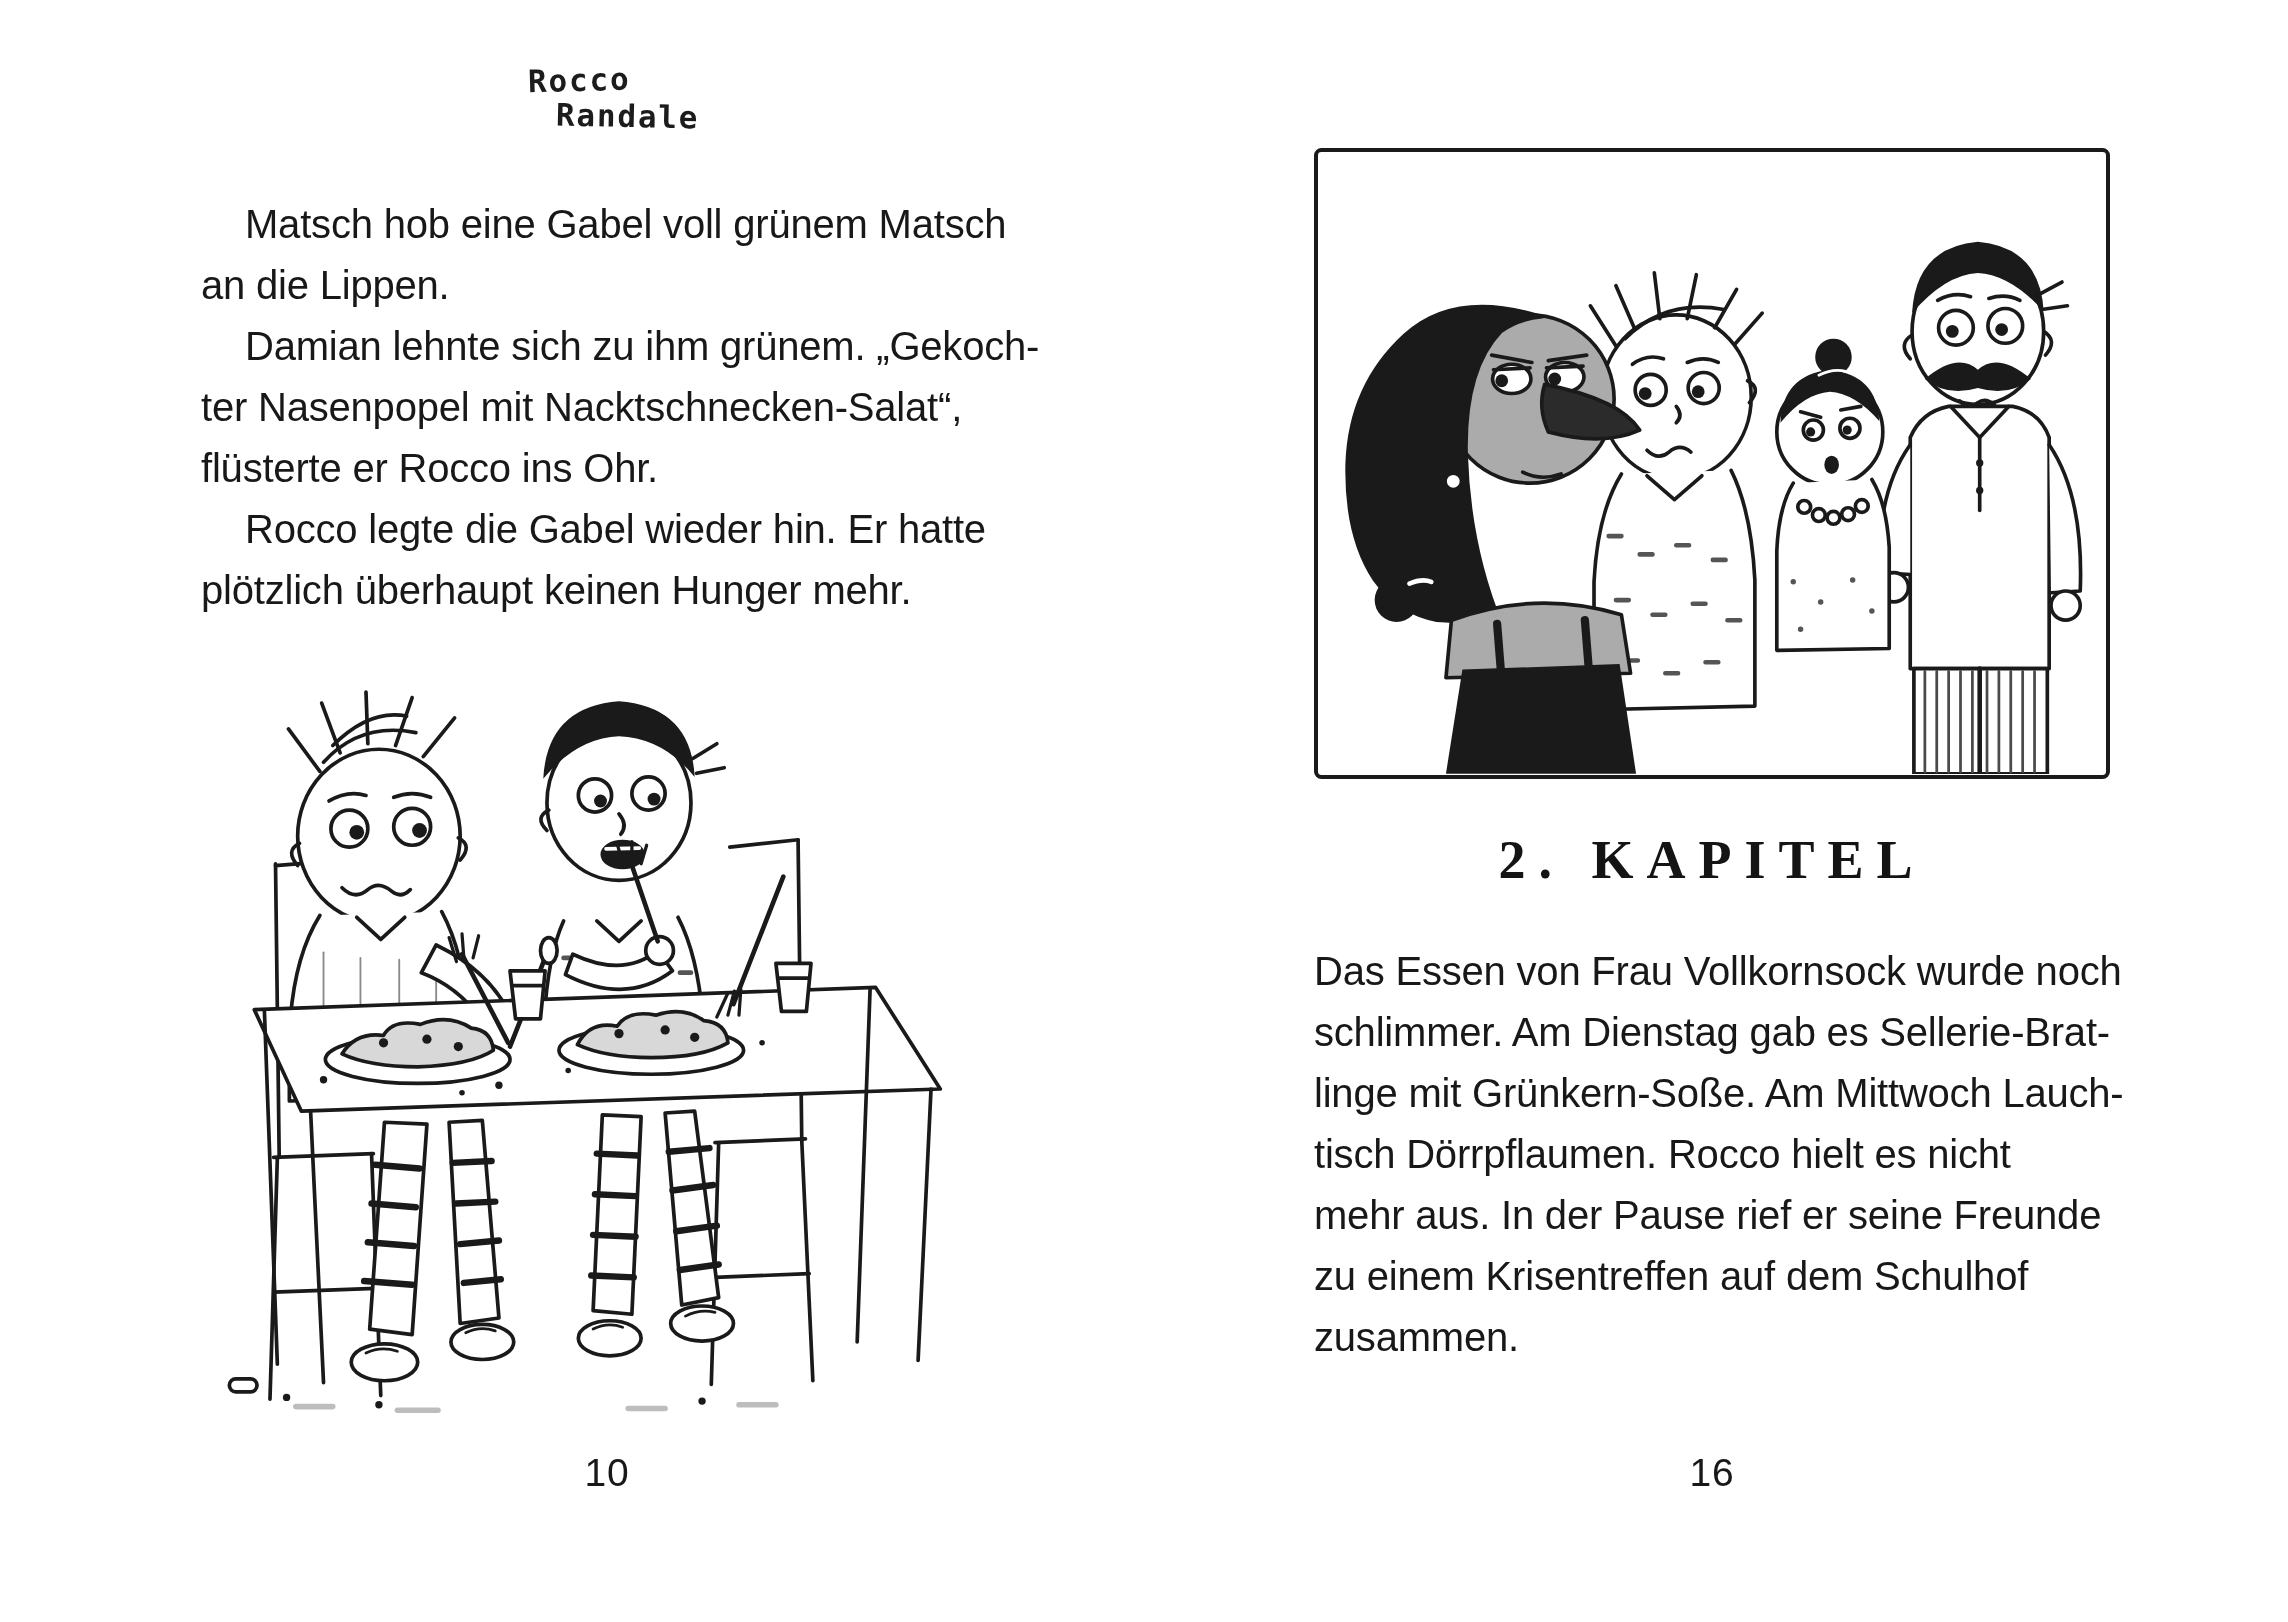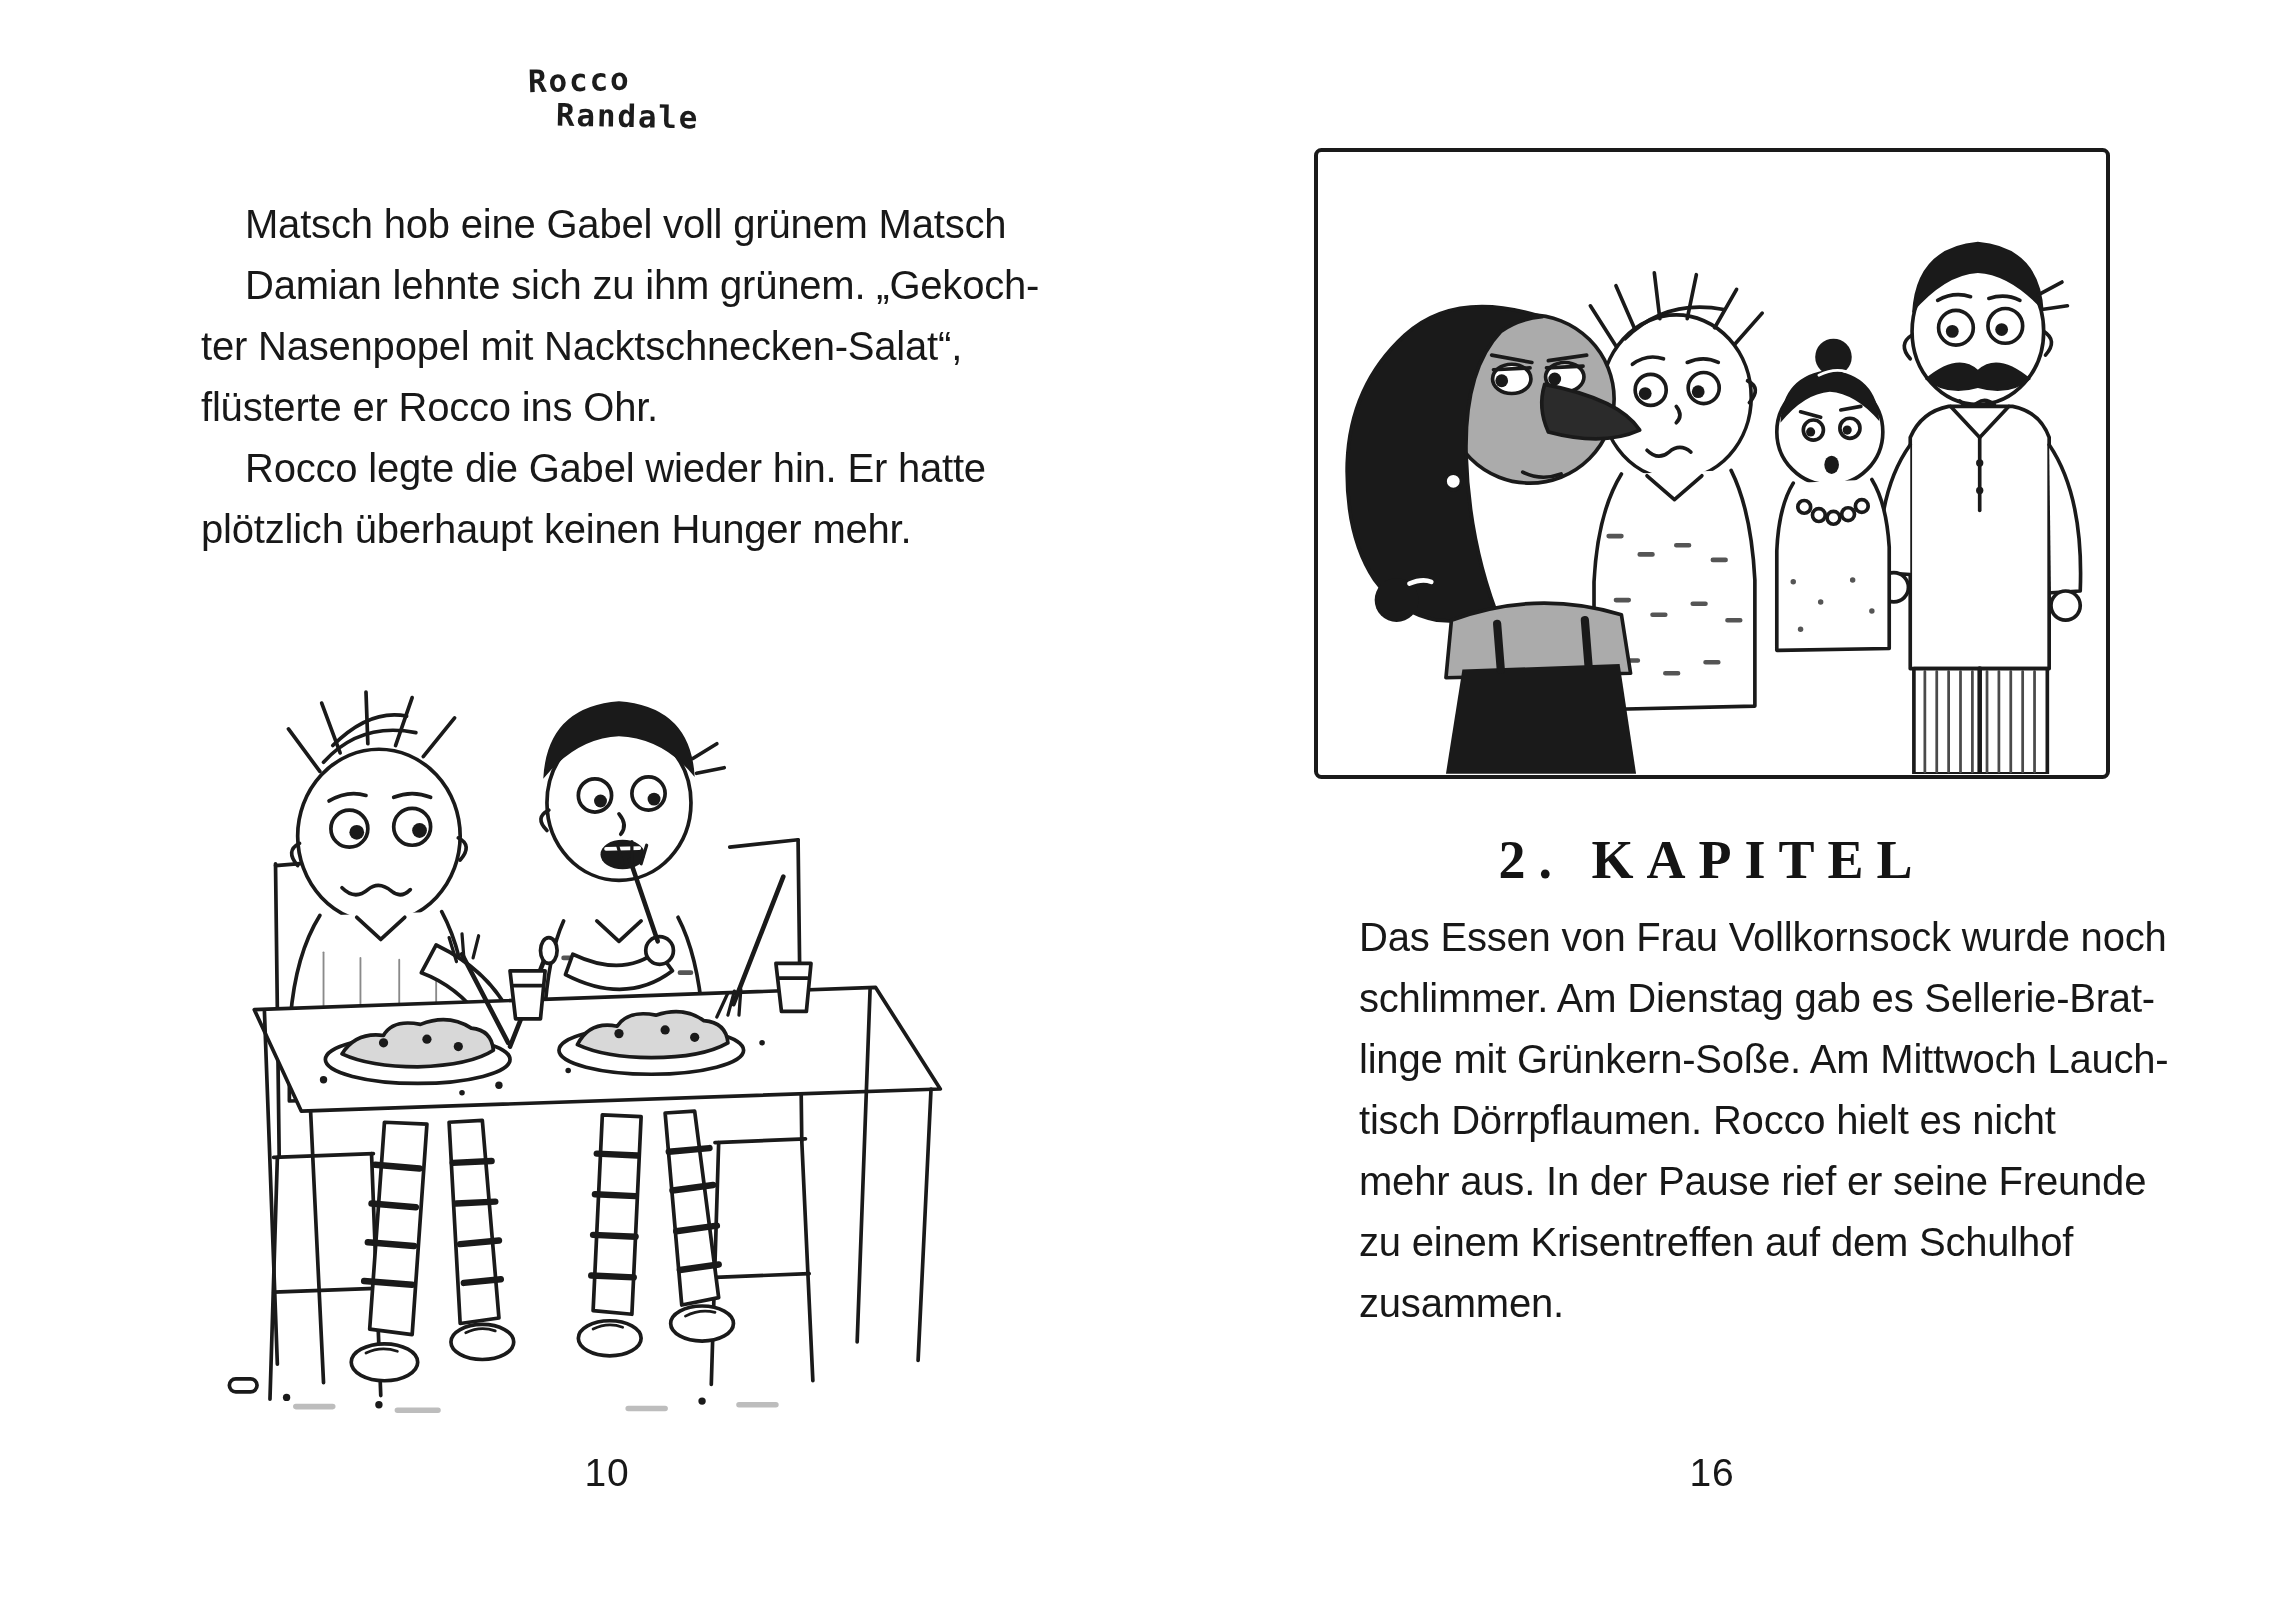--- a/index.html
+++ b/index.html
@@ -31,39 +31,40 @@
     font-weight:bold;font-size:54px;letter-spacing:13px;color:#141414;
   }
   
   .pagenum{
     font-size:39px;letter-spacing:0.9px;text-align:center;color:#181818;
   }
   .pagenum-left{left:201px;top:1451px;width:812px;}
   .pagenum-right{left:1314px;top:1451px;width:796px;}
   
   .text-left{left:201px;top:194px;width:831px;}
-  .text-right{left:1314px;top:907px;width:831px;margin-left:45px;}
+  .text-right{left:1314px;top:941px;width:831px;}
   
   .illu-left{left:185px;top:644px;width:831px;height:794px;}
   .frame{
     left:1314px;top:148px;width:796px;height:631px;
     border:4.6px solid #1a1a1a;border-radius:7.4px;box-sizing:border-box;
     background:#ffffff;overflow:hidden;
   }
 </style>
 </head>
 <body>
 
 <div class="abs logo">
   <div class="logo-line">Rocco</div>
   <div class="logo-line logo-line2">Randale</div>
 </div>
 
 <div class="abs textblock text-left">
   <div class="line indent">Matsch hob eine Gabel voll grünem Matsch</div>
+  <div class="line">an die Lippen.</div>
   <div class="line indent">Damian lehnte sich zu ihm grünem. „Gekoch-</div>
   <div class="line">ter Nasenpopel mit Nacktschnecken-Salat“,</div>
   <div class="line">flüsterte er Rocco ins Ohr.</div>
   <div class="line indent">Rocco legte die Gabel wieder hin. Er hatte</div>
   <div class="line">plötzlich überhaupt keinen Hunger mehr.</div>
 </div>
 
 <div class="abs illu-left">
 <svg viewBox="0 0 900 860" width="831" height="794" role="img" aria-label="two-boys-eating-at-table">
  <g stroke="#1a1a1a" stroke-width="4" fill="none" stroke-linecap="round" stroke-linejoin="round">

